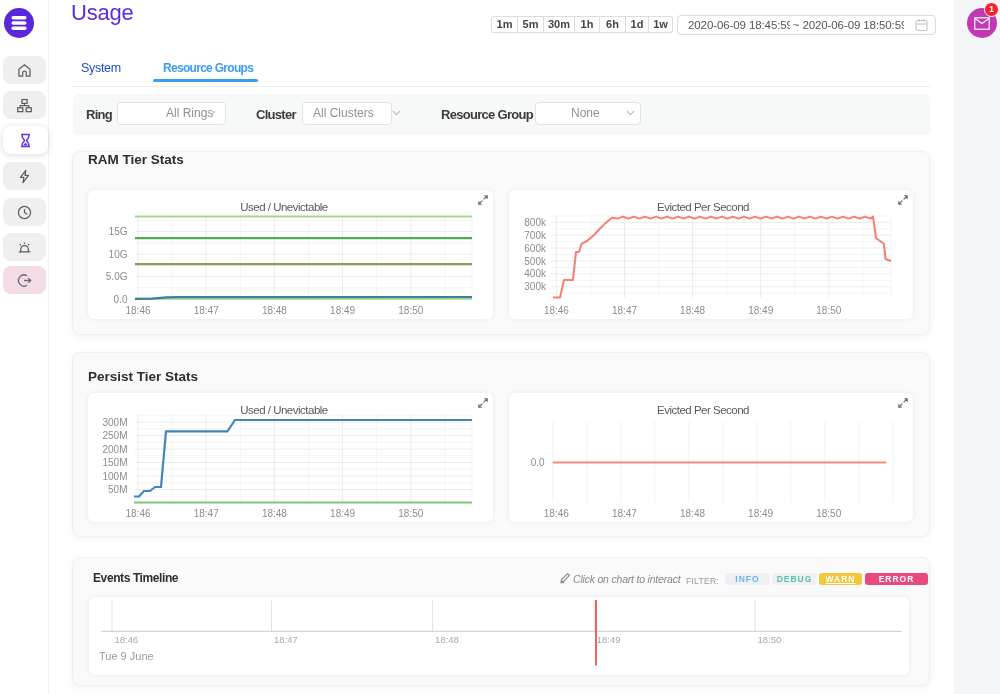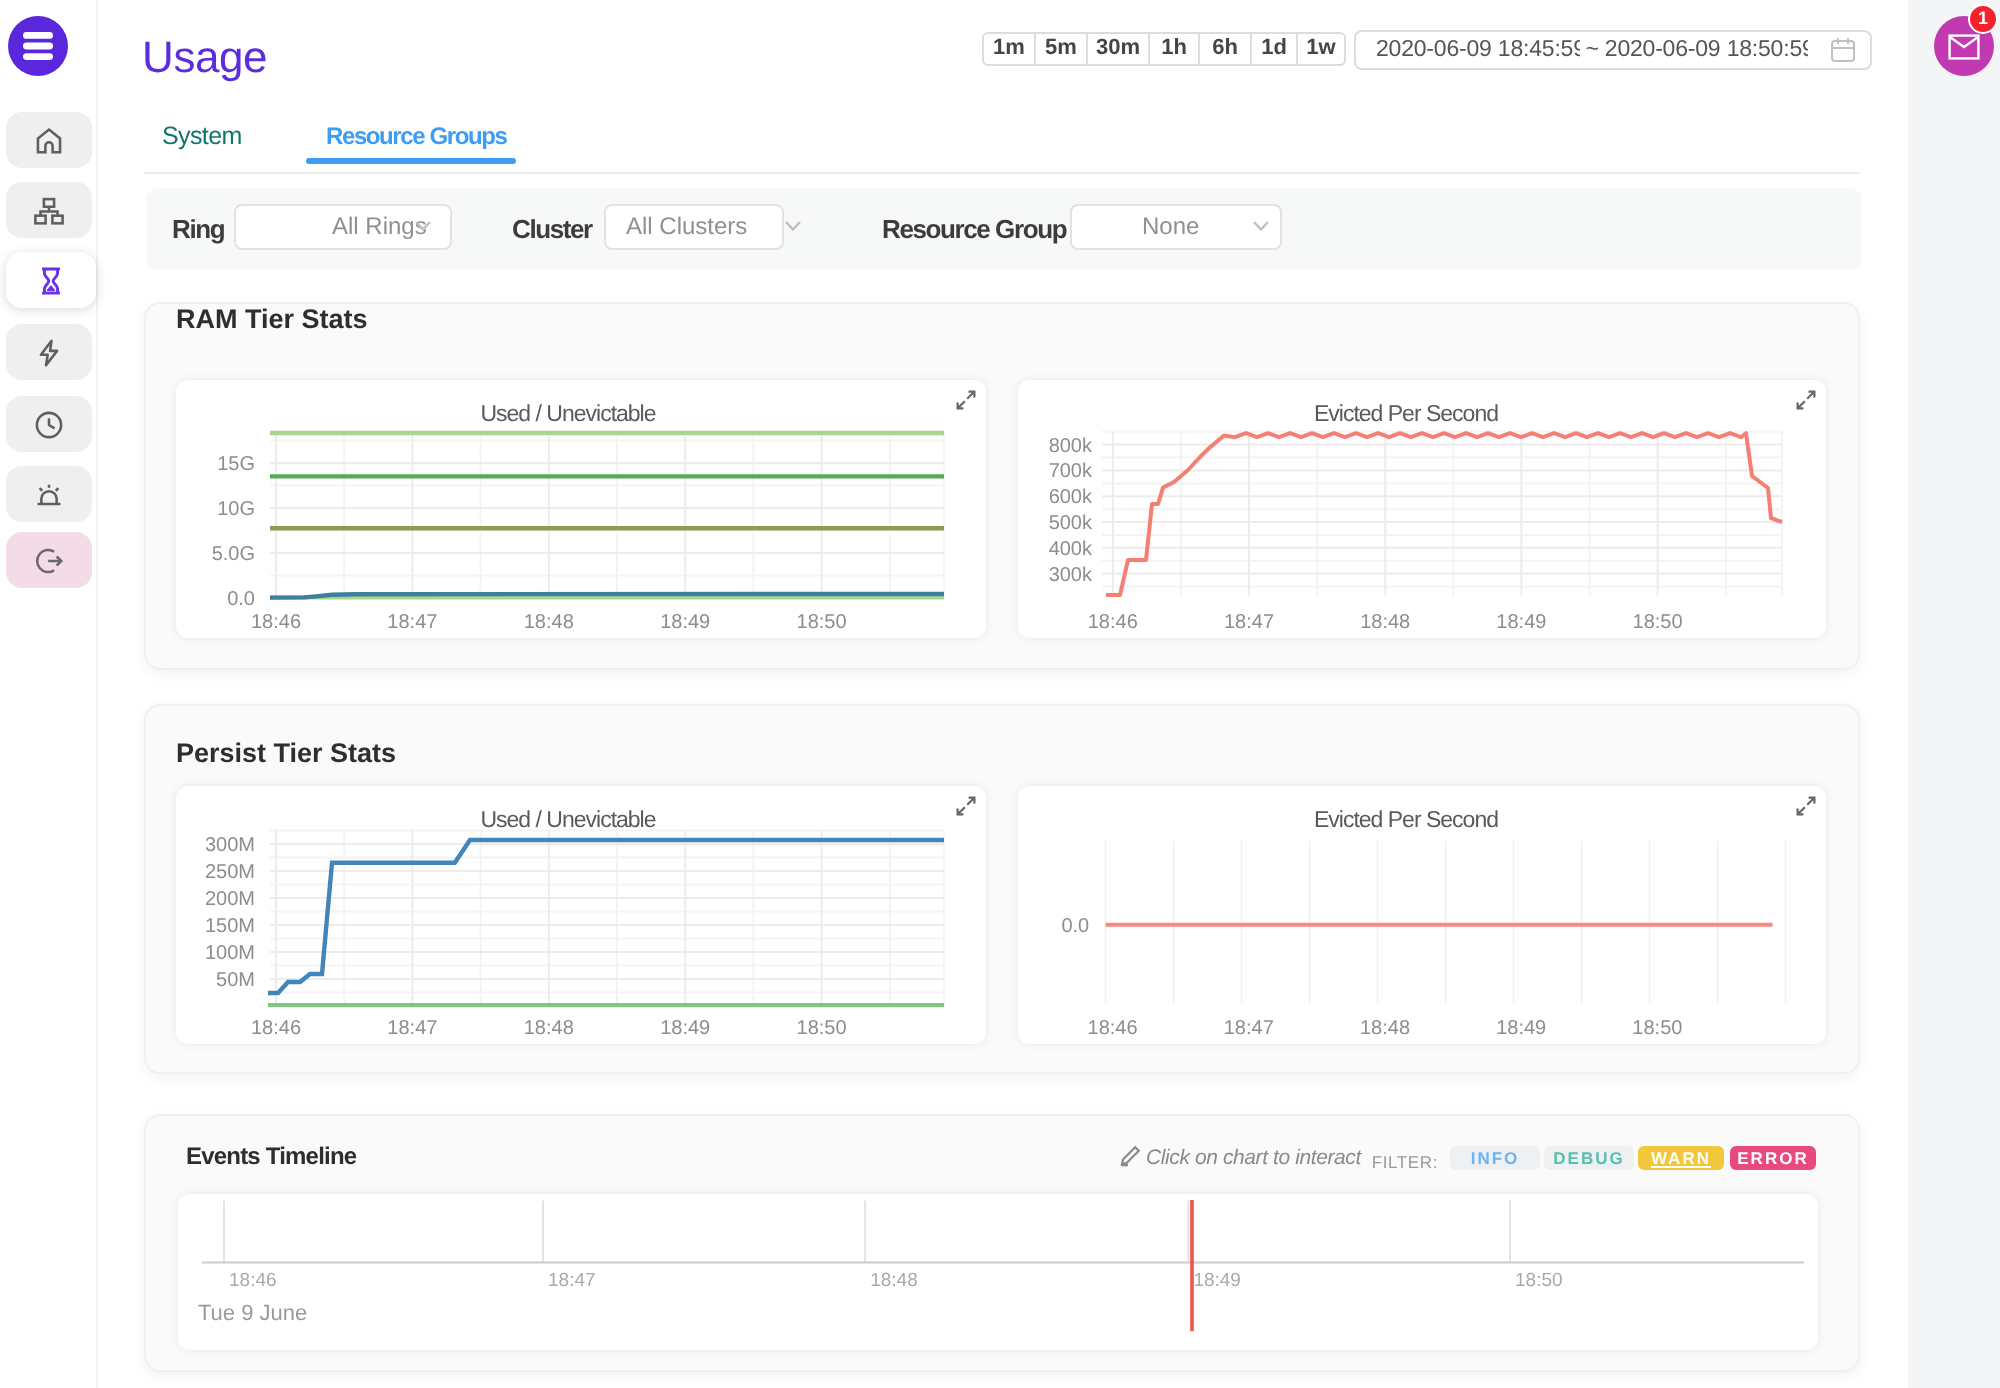--- a/index.html
+++ b/index.html
@@ -9,29 +9,29 @@
   #sidebar { left:0; top:0; width:49px; height:694px; background:#fff; border-right:1px solid #f3f3f3; }
   .tile { position:absolute; left:3px; width:43px; height:28px; border-radius:8px; background:#efefef; display:flex; align-items:center; justify-content:center; }
   .tile.active { background:#fff; box-shadow:0 1px 6px rgba(0,0,0,0.15); width:45px; }
   .tile.logout { background:#f3dbe8; }
   #logo { position:absolute; left:4px; top:8px; width:30px; height:30px; border-radius:50%; background:#5a27dd; }
   
   #rail { left:954px; top:0; width:46px; height:694px; background:#f4f5f6; }
   #avatar { position:absolute; left:967px; top:8px; width:30px; height:30px; border-radius:50%; background:#c339b2; display:flex; align-items:center; justify-content:center; }
   #badge { position:absolute; left:984px; top:2px; width:15px; height:15px; border-radius:50%; background:#f5222d; border:1.5px solid #fff; color:#fff; font-size:9px; font-weight:bold; text-align:center; line-height:12px; }
   
-  #title { left:71px; top:16px; font-size:22px; color:#5b2ce0; font-weight:400; letter-spacing:-0.2px; }
+  #title { left:71px; top:0; font-size:22px; color:#5b2ce0; font-weight:400; letter-spacing:-0.2px; }
   #btngroup { left:491px; top:16px; display:flex; height:17px; }
   #btngroup div { border:1px solid #dcdcdc; border-left:none; background:#fff; font-size:11px; color:#454545; text-align:center; line-height:15px;font-weight:bold; }
   #btngroup div:first-child { border-left:1px solid #dcdcdc; border-radius:3px 0 0 3px; }
   #btngroup div:last-child { border-radius:0 3px 3px 0; }
   #dateinput { left:677px; top:15px; width:259px; height:20px; border:1px solid #dcdcdc; border-radius:4px; background:#fff; font-size:11.5px; letter-spacing:-0.1px; color:#555; line-height:18px; padding-left:10px; white-space:nowrap; }
   .clip9 { display:inline-block; width:3px; overflow:hidden; vertical-align:bottom; height:18px; }
   
-  #tab1 { left:81px; top:61px; font-size:12.5px; color:#0f766e; letter-spacing:-0.3px; }
+  #tab1 { left:81px; top:61px; font-size:12.5px; color:#1d4ed8; letter-spacing:-0.3px; }
   #tab2 { left:163px; top:61px; font-size:12px; color:#3d9df3; font-weight:bold; letter-spacing:-0.7px; }
   #tabline { left:153px; top:79px; width:105px; height:3px; background:#3d9df3; border-radius:2px; }
   #tabborder { left:72px; top:86px; width:858px; height:1px; background:#ededed; }
   
   #filterbar { left:73px; top:94px; width:858px; height:41px; background:#f7f8f8; border-radius:6px; }
   .flabel { position:absolute; top:107px; font-size:13px; font-weight:bold; color:#3c3c3c; letter-spacing:-0.7px; }
   .fselect { position:absolute; top:102px; height:23px; background:#fff; border:1px solid #e2e2e2; border-radius:4px; font-size:12px; color:#909090; line-height:21px; padding-left:10px; }
   .chev { position:absolute; top:8px; width:9px; height:6px; }
   
   .card { position:absolute; left:72px; width:858px; background:#fafafa; border:1px solid #f0f0f0; border-radius:8px; box-shadow:0 2px 8px rgba(0,0,0,0.05); }
@@ -145,21 +145,21 @@
   <div class="card" id="card3" style="top:557px; height:129px;">
     <div class="cardtitle" style="left:20px; top:13px; font-size:12px; letter-spacing:-0.4px;">Events Timeline</div>
     <svg style="position:absolute; left:486px; top:14px;" width="12" height="12" viewBox="0 0 12 12" fill="none" stroke="#8a8a8a" stroke-width="1.1">
       <path d="M2 10 L2.6 7.6 L8.6 1.6 L10.4 3.4 L4.4 9.4 Z M1.5 10.6 H5"></path>
     </svg>
     <div style="position:absolute; left:500px; top:15px; font-size:10.5px; font-style:italic; color:#8a8a8a; letter-spacing:-0.2px;">Click on chart to interact</div>
     <div style="position:absolute; left:516px; top:17.5px; width:130px; text-align:right; font-size:8.5px; color:#9a9a9a; letter-spacing:0.3px;">FILTER:</div>
     <div class="badge" style="left:652px; background:#eef0f4; color:#6cb3f2;">INFO</div>
     <div class="badge" style="left:699px; background:#eef0f2; color:#58bfae;">DEBUG</div>
     <div class="badge" style="left:746px; width:43px; background:#f3c73c; color:#fff;text-decoration:underline;">WARN</div>
-    <div class="badge" style="left:792px; width:43px; background:#e84980; color:#fff;">ERROR</div>
+    <div class="badge" style="left:792px; width:63px; background:#e84980; color:#fff;">ERROR</div>
   </div>
 
   <div class="panel" id="p1" style="left:88px; top:190px; width:405px; height:129px;"><svg width="405" height="129" viewBox="0 0 405 129">
       <text x="196" y="20.5" font-size="11.5" letter-spacing="-0.5" fill="#5a5a5a" text-anchor="middle">Used / Unevictable</text>
       <g transform="translate(390,5)" fill="none" stroke="#666" stroke-width="1.1">
         <path d="M6.3 0.8 H9.2 V3.7 M9 1 L5.6 4.4 M3.7 9.2 H0.8 V6.3 M1 9 L4.4 5.6"></path>
       </g>
       <line x1="47" y1="30.2" x2="384" y2="30.2" stroke="#f4f4f4" stroke-width="1"></line>
       <line x1="47" y1="52.7" x2="384" y2="52.7" stroke="#f4f4f4" stroke-width="1"></line>
       <line x1="47" y1="75.2" x2="384" y2="75.2" stroke="#f4f4f4" stroke-width="1"></line>

